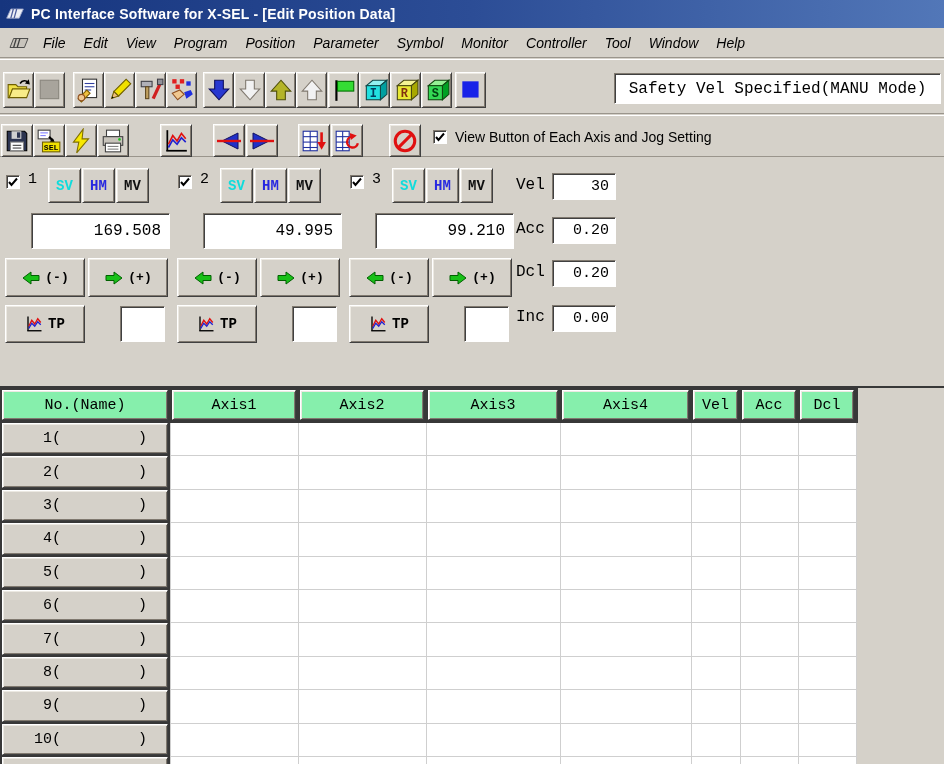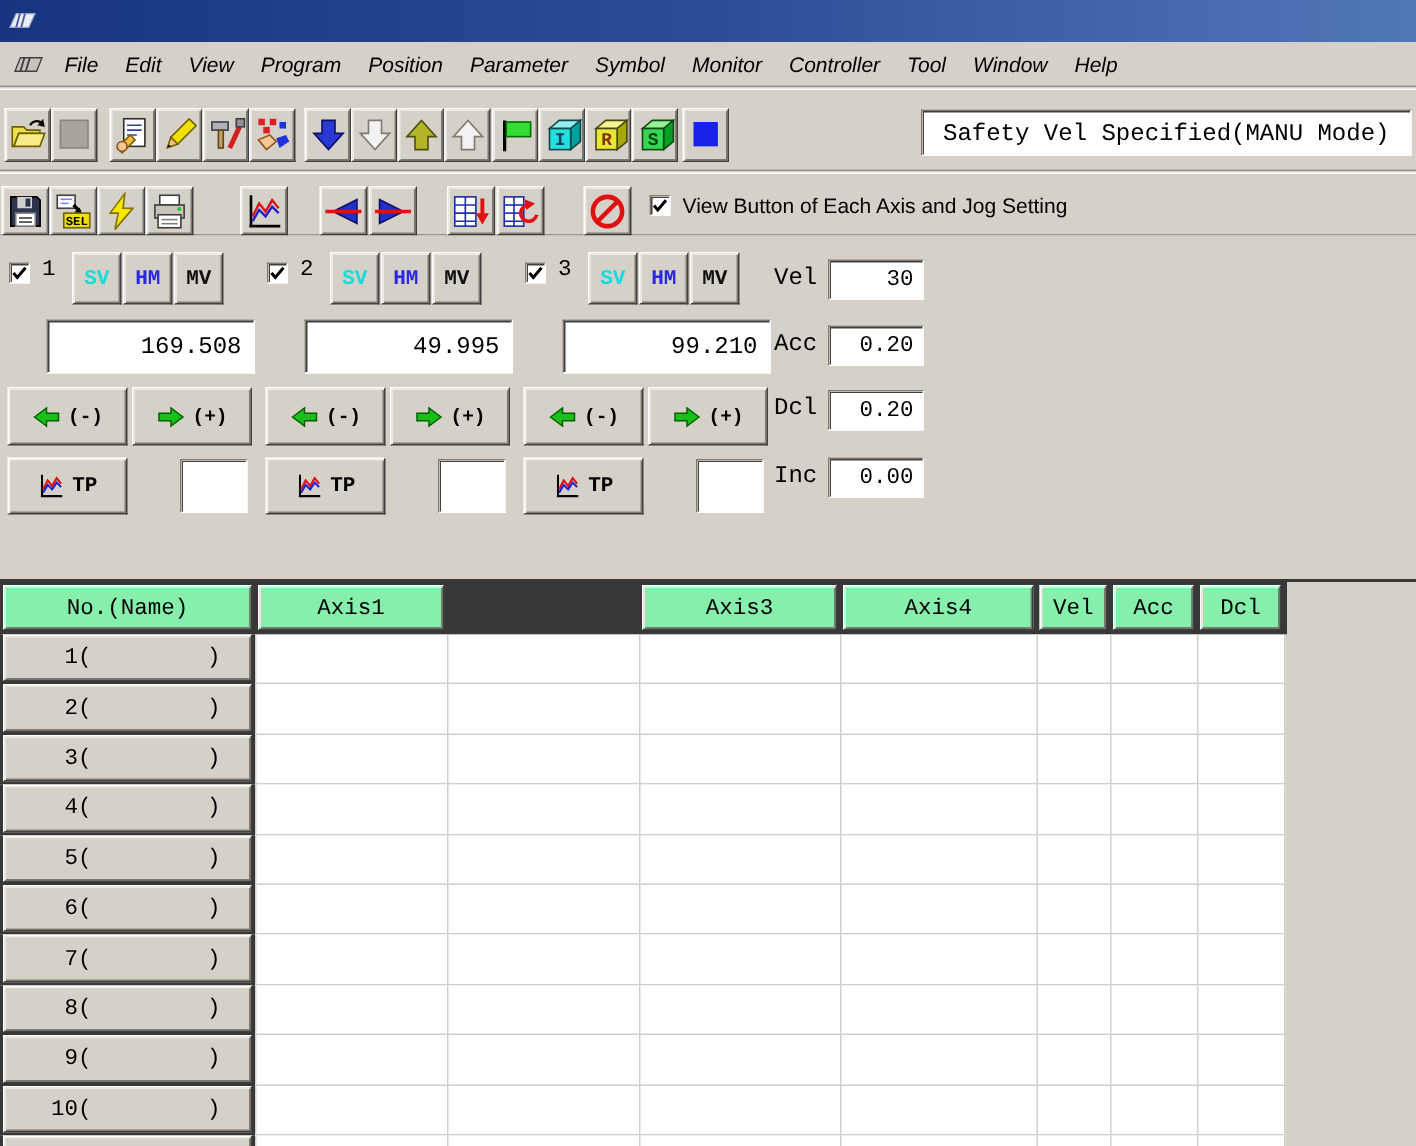--- a/index.html
+++ b/index.html
@@ -78,20 +78,21 @@
 </style>
 </head>
 <body>
 
 <div class="titlebar">
   <svg width="20" height="20" viewBox="0 0 24 24">
     <polygon points="2,17 7,6 22,6 17,17" fill="#eceef6" stroke="#9aa4c8"></polygon>
     <line x1="10" y1="6" x2="7" y2="17" stroke="#4a5a9a" stroke-width="1.5"></line>
     <line x1="14" y1="6" x2="11" y2="17" stroke="#4a5a9a" stroke-width="1.5"></line>
   </svg>
+  <span class="txt">PC Interface Software for X-SEL - [Edit Position Data]</span>
 </div>
 
 <div class="menubar">
   <svg width="22" height="18" viewBox="0 0 24 20" style="margin:0 4px;">
     <polygon points="2,15 6,5 22,5 18,15" fill="#c8c4bc" stroke="#404040"></polygon>
     <line x1="9" y1="5" x2="6" y2="15" stroke="#404040" stroke-width="1.4"></line>
     <line x1="13" y1="5" x2="10" y2="15" stroke="#404040" stroke-width="1.4"></line>
   </svg>
   <div style="display:flex;">
       <div class="menu-item">File</div>
@@ -453,20 +454,21 @@
   <span class="plabel mono" style="top:106px;">Dcl</span>
   <div class="pbox sunken mono" style="top:103px;">0.20</div>
   <span class="plabel mono" style="top:151px;">Inc</span>
   <div class="pbox sunken mono" style="top:148px;">0.00</div>
 </div>
 
 <div class="table-area">
   <div class="hdr-backdrop">
       <div class="hcell mono" style="left: 2px; width: 166px;">No.(Name)</div>
       <div class="hcell mono" style="left: 172px; width: 124px;">Axis1</div>
+      <div class="hcell mono" style="left: 300px; width: 124px;">Axis2</div>
       <div class="hcell mono" style="left: 428px; width: 130px;">Axis3</div>
       <div class="hcell mono" style="left: 562px; width: 127px;">Axis4</div>
       <div class="hcell mono" style="left: 693px; width: 45px;">Vel</div>
       <div class="hcell mono" style="left: 742px; width: 54px;">Acc</div>
       <div class="hcell mono" style="left: 800px; width: 54px;">Dcl</div>
     </div>
   <div class="rows">
       <div class="trow">
         <div class="hdr-slot">
           <div class="rowhdr">

